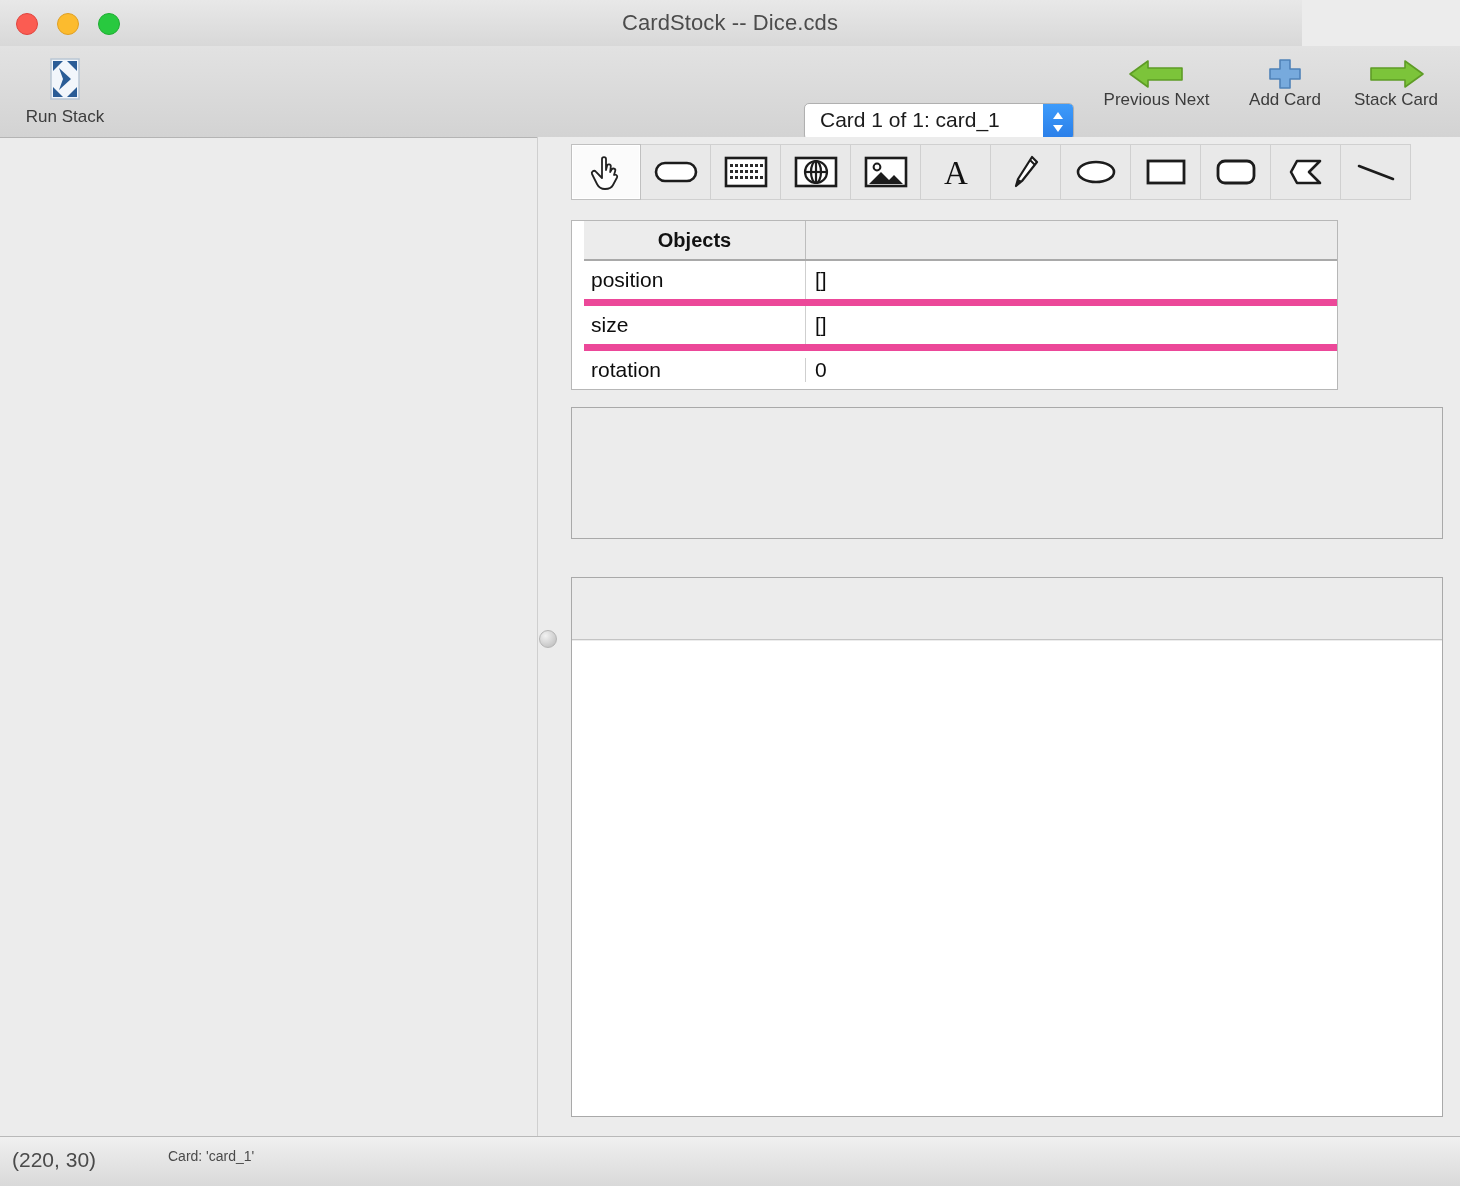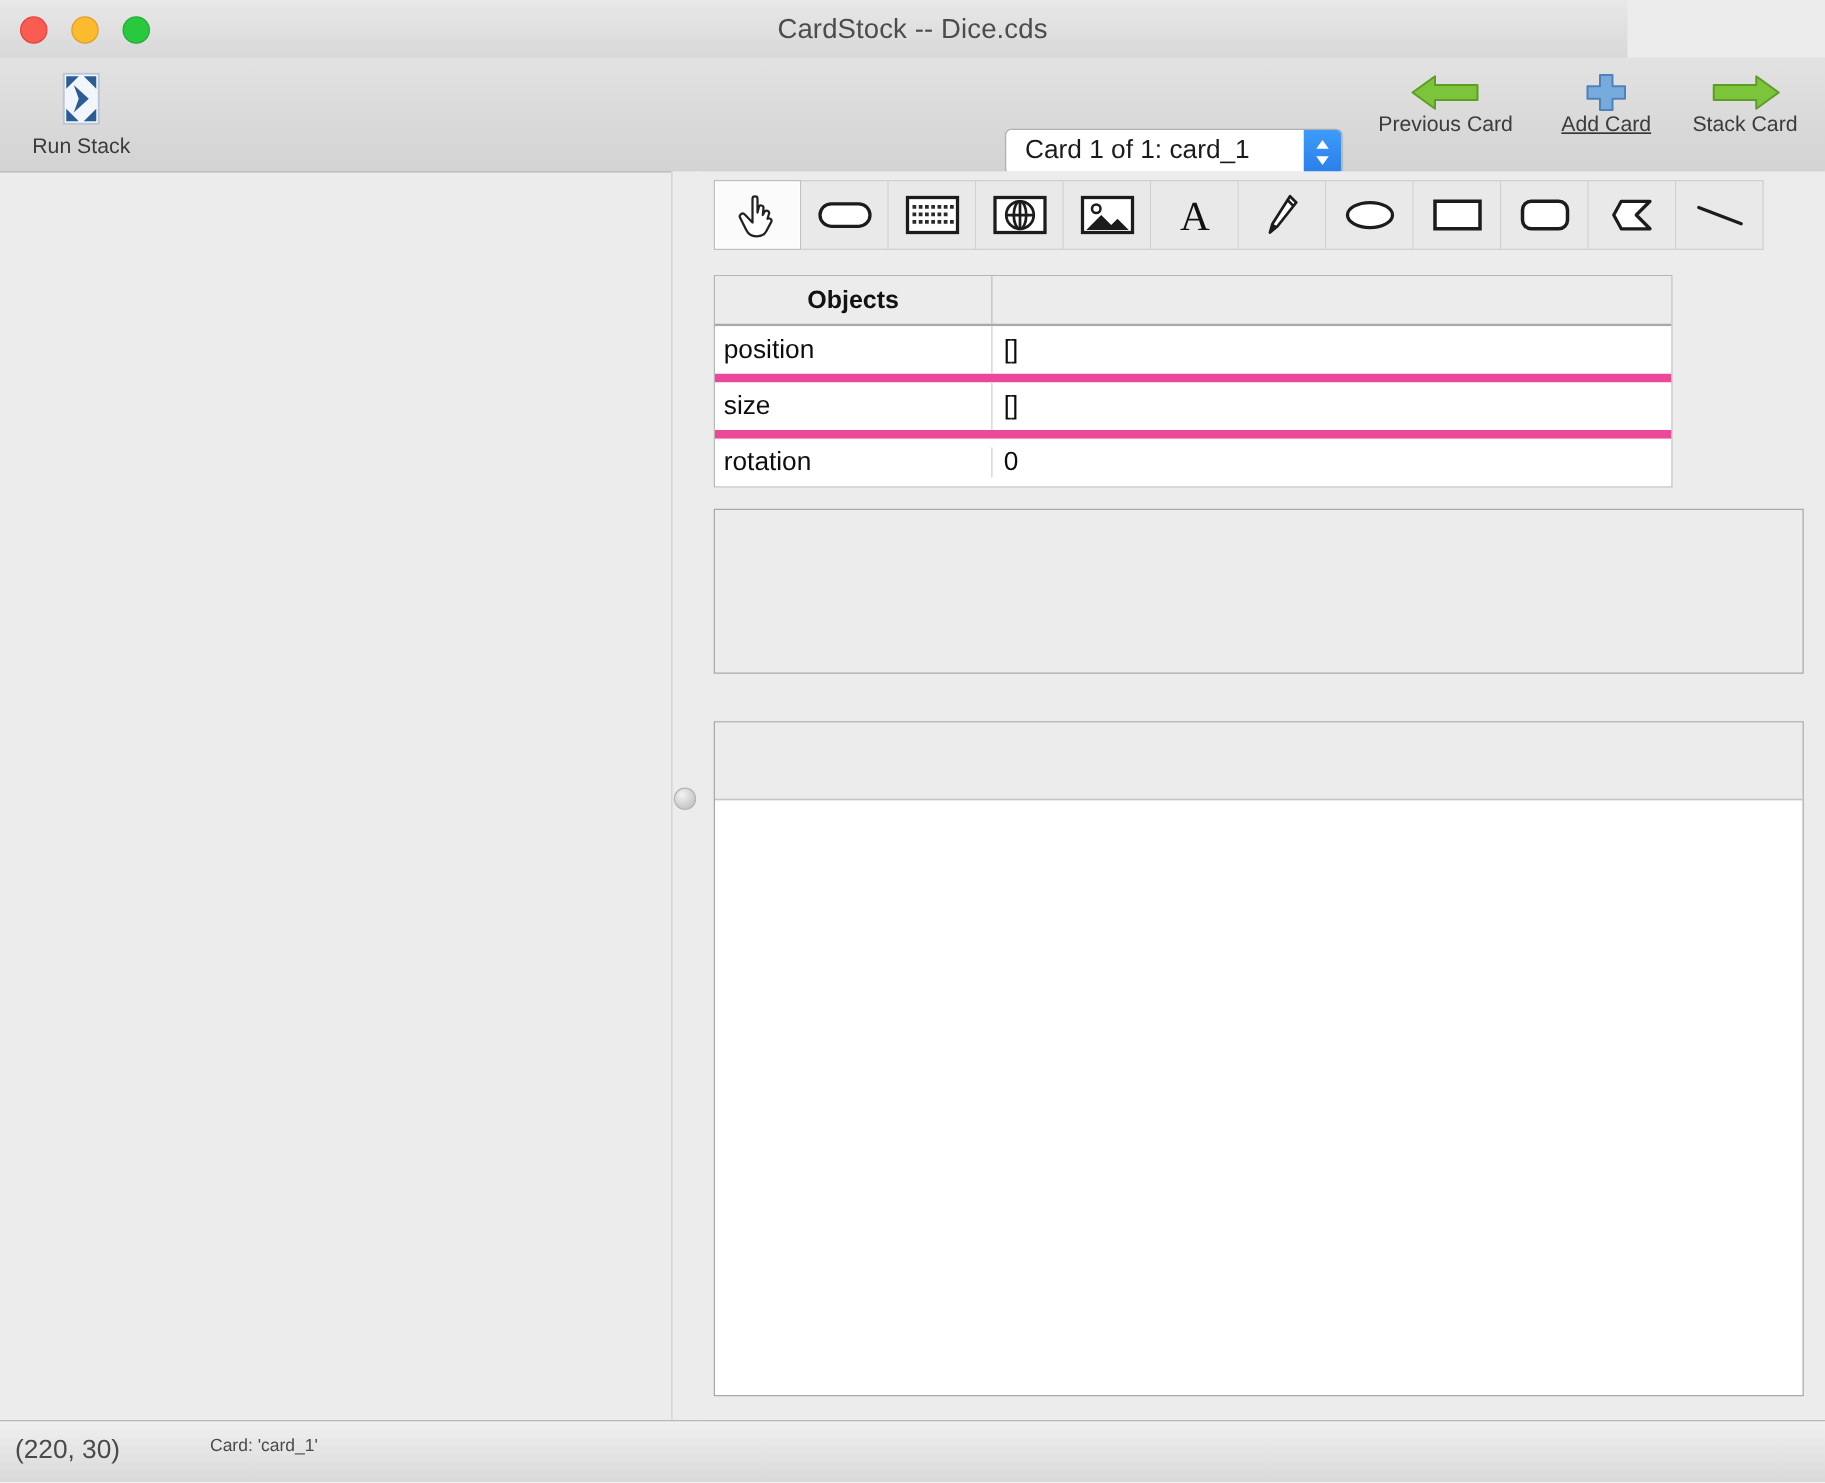--- a/index.html
+++ b/index.html
@@ -62,21 +62,21 @@
   .tb-label {
     font-size: 17px;
     color: #3c3c3c;
     white-space: nowrap;
     margin-top: 2px;
   }
   .runstack { left: 0px; top: 7px; width: 130px; }
   .runstack .ico { height: 52px; display:block; }
 
   .nav-prev { left: 1090px; top: 44px; width: 133px; }
-  .nav-add  { left: 1240px; top: 44px; width: 90px; text-decoration: underline;  }
+  .nav-add  { left: 1240px; top: 44px; width: 90px;  }
   .nav-next { left: 1347px; top: 44px; width: 98px;  }
   .nav-prev .ico, .nav-add .ico, .nav-next .ico {
     position: absolute;
     top: -33px;
     left: 50%;
     transform: translateX(-50%);
     height: 34px;
   }
   .nav-label {
     font-size: 17px;
@@ -251,20 +251,21 @@
   .tool svg { display: block; }
 
   
   .propgrid {
     position: absolute;
     left: 14px; top: 83px;
     width: 767px;
     border: 1px solid #b7b7b7;
     box-sizing: border-box;
     background: #ffffff;
+    padding-left: 12px;
   }
   .pg-head {
     display: flex;
     height: 38px;
     background: #ececec;
     border-bottom: 2px solid #a9a9a9;
   }
   .pg-head .c1 {
     width: 222px;
     border-right: 1px solid #bdbdbd;
@@ -399,21 +400,21 @@
         </svg>
       </span>
     </div>
 
     <div class="tb-item nav-prev">
       <span class="ico">
         <svg width="62" height="34" viewBox="0 0 62 34">
           <path d="M4 17 L22 4 L22 11 L56 11 L56 23 L22 23 L22 30 Z" fill="#7cc43a" stroke="#5e9c26" stroke-width="1.6" stroke-linejoin="round"></path>
         </svg>
       </span>
-      <div class="nav-label">Previous Card</div>
+      <div class="nav-label">Previous Next</div>
     </div>
 
     <div class="tb-item nav-add">
       <span class="ico">
         <svg width="40" height="34" viewBox="0 0 40 34">
           <path d="M15 3 L25 3 L25 12 L35 12 L35 22 L25 22 L25 31 L15 31 L15 22 L5 22 L5 12 L15 12 Z" fill="#77aadd" stroke="#4f82b8" stroke-width="1.6" stroke-linejoin="round"></path>
         </svg>
       </span>
       <div class="nav-label">Add Card</div>
     </div>

